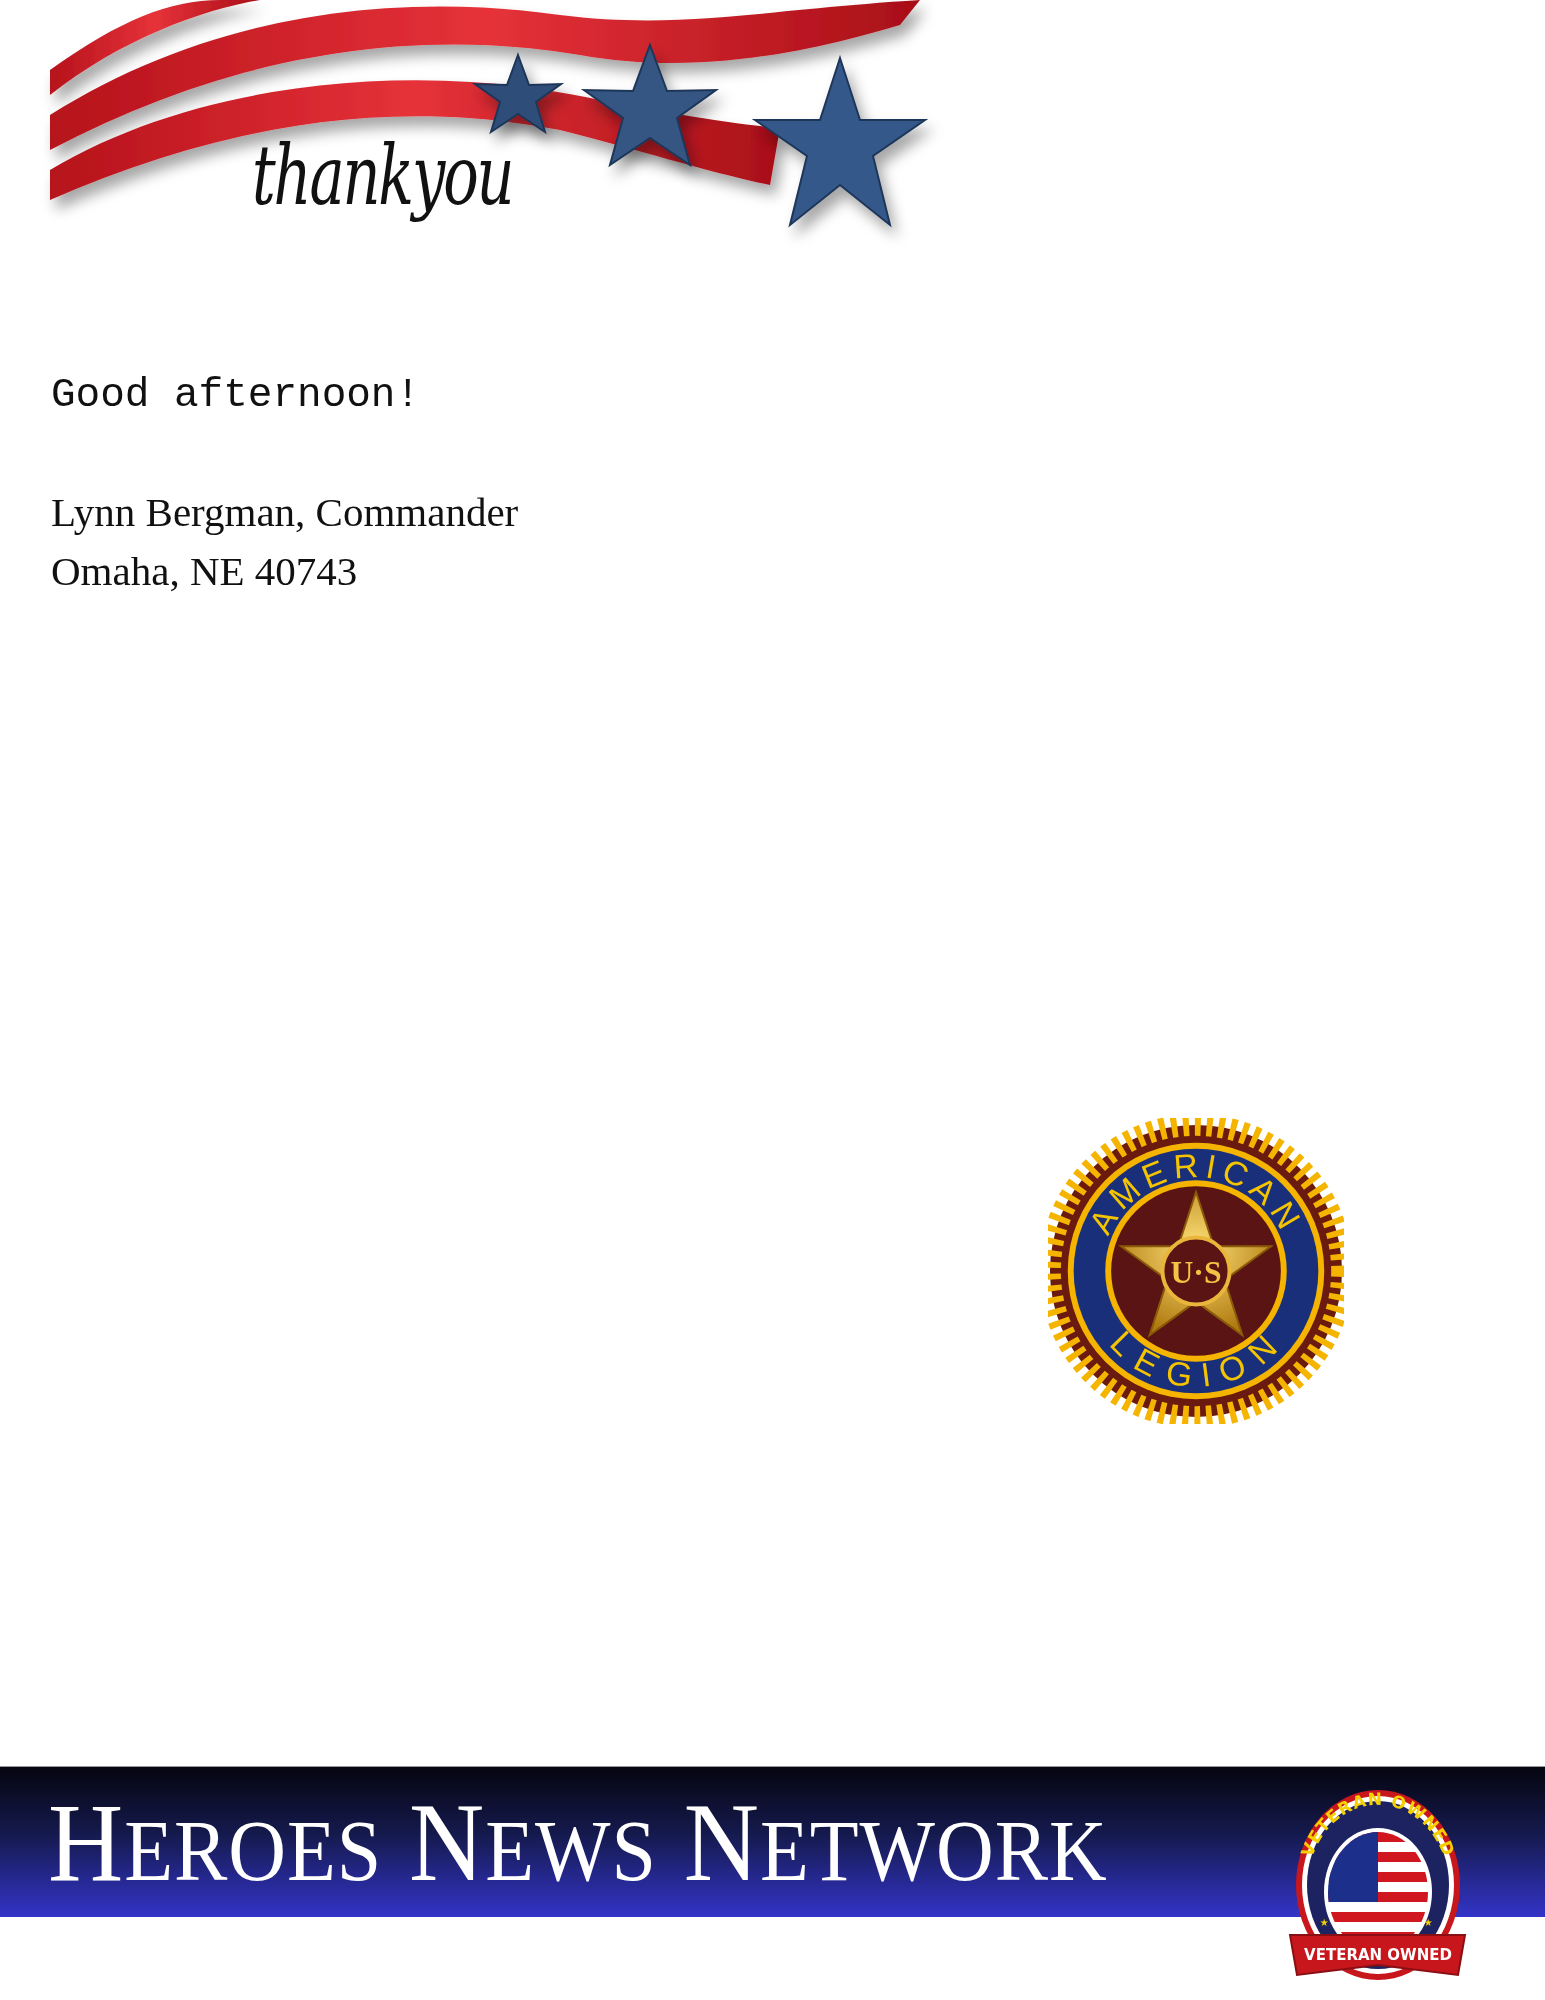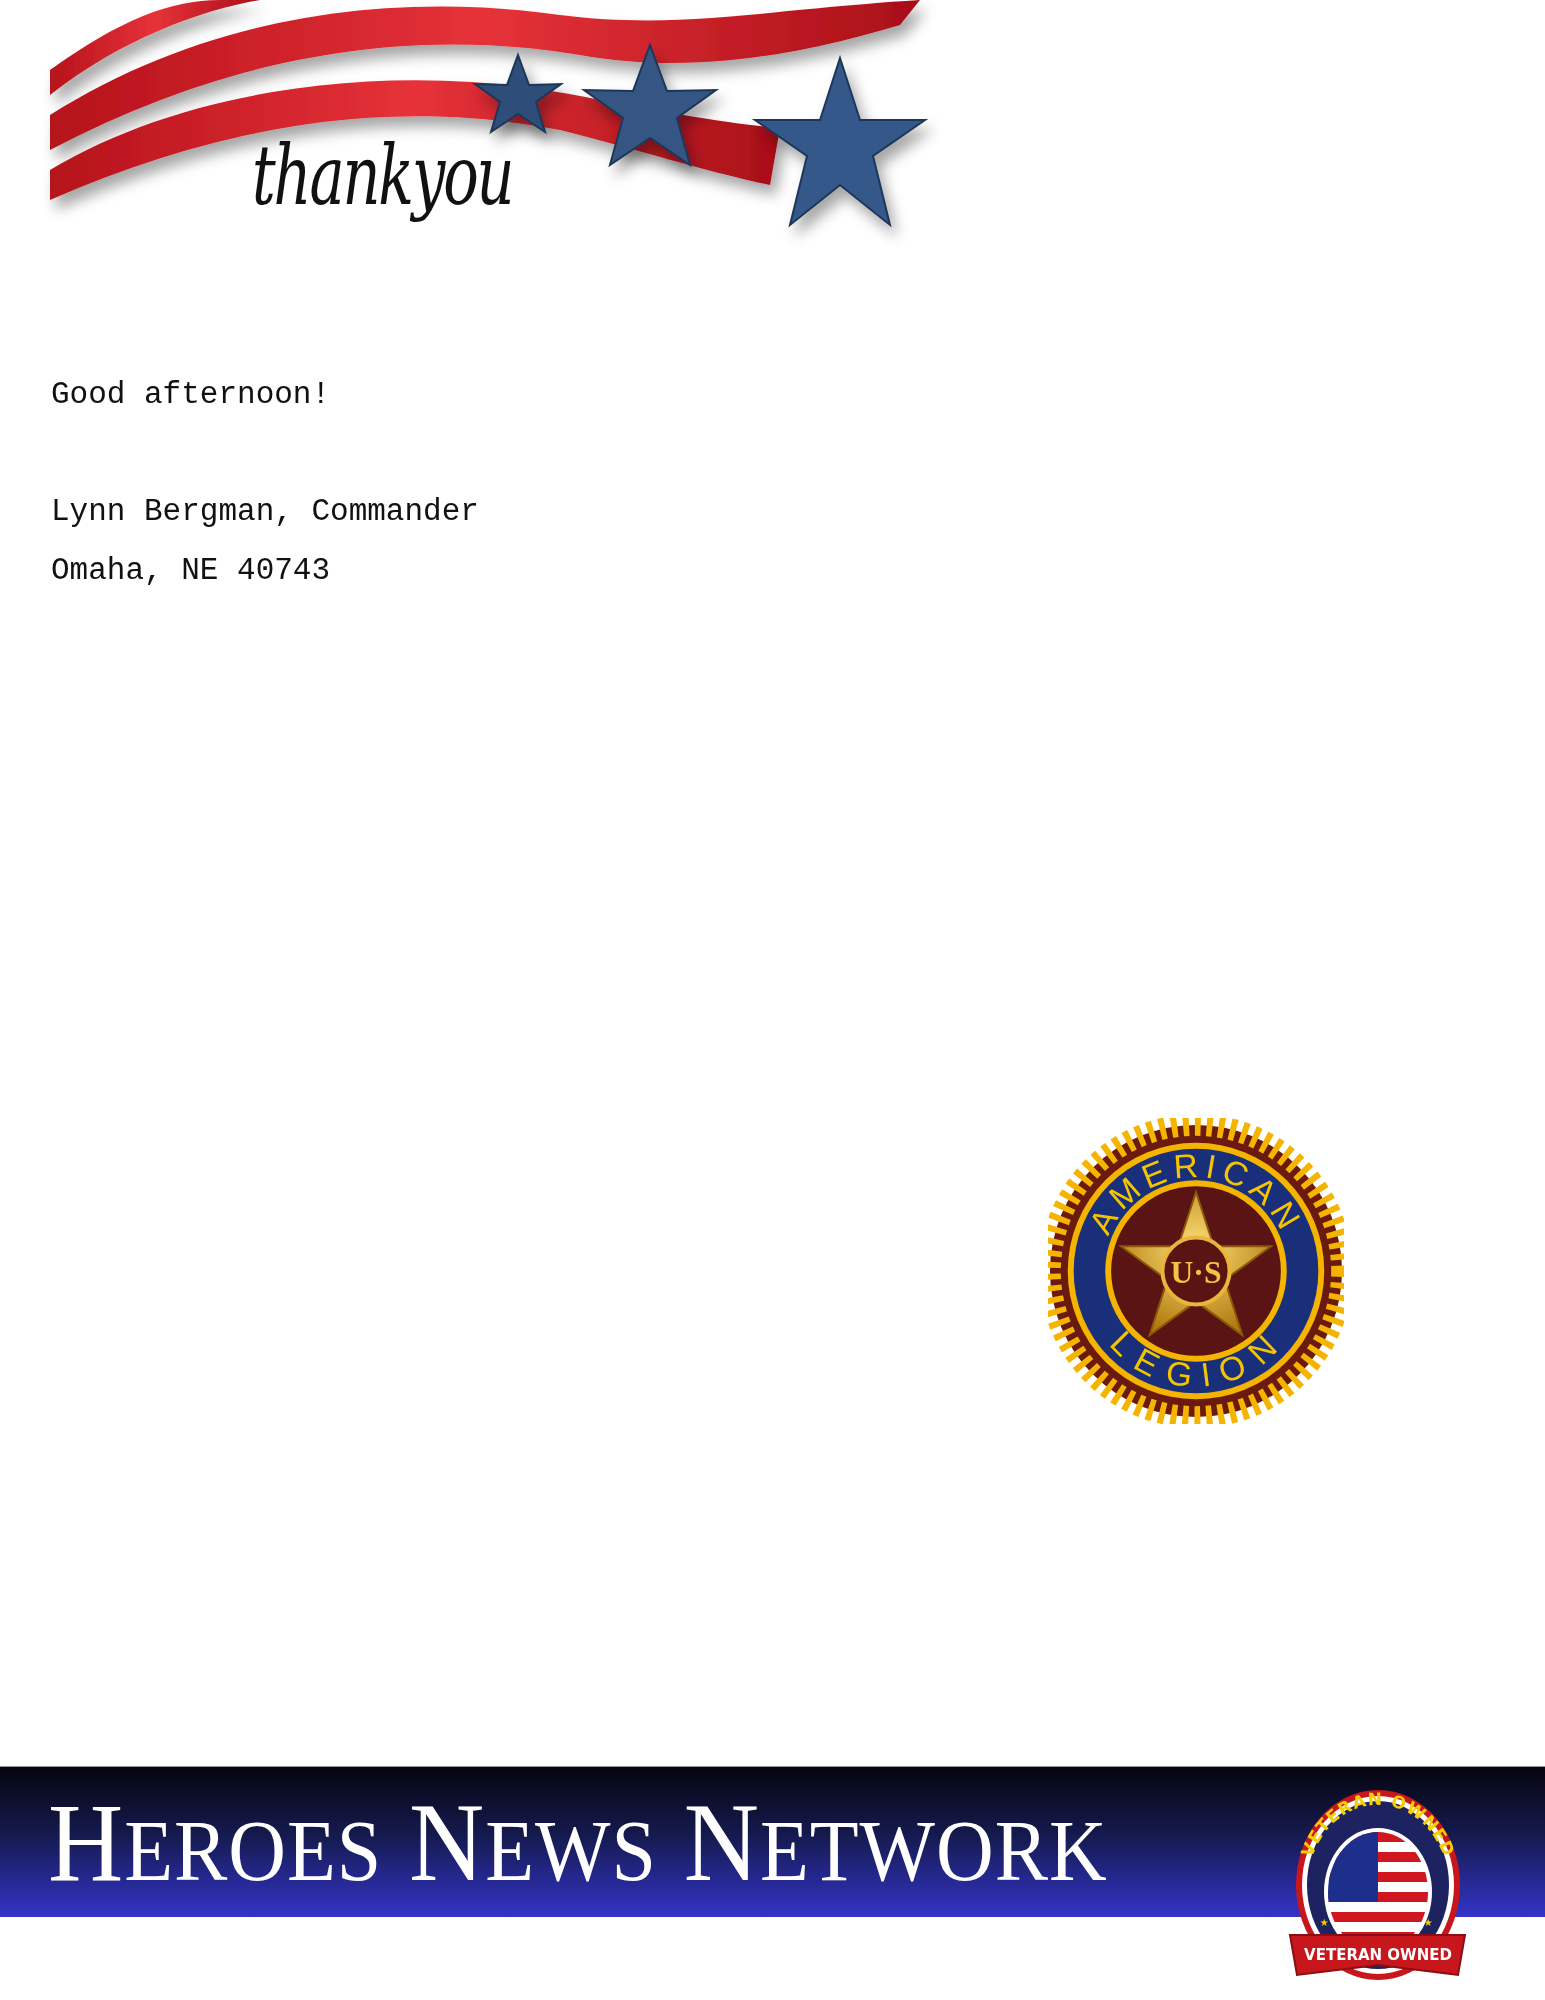--- a/index.html
+++ b/index.html
@@ -1,21 +1,21 @@
 <!DOCTYPE html>
 <html><head>
 <meta charset="utf-8">
 <style>
   html, body { margin:0; padding:0; background:#ffffff; }
   body { width:1545px; height:2000px; position:relative; overflow:hidden; font-family:"Liberation Mono", "DejaVu Sans Mono", monospace; }
   .header-art { position:absolute; left:0; top:0; width:960px; height:290px; }
   .thankyou { position:absolute; left:252px; top:128px; font-family:"DejaVu Serif", serif; font-style:italic; font-size:82px; color:#111; letter-spacing:-3px; transform:scaleX(0.72); transform-origin:left top; }
-  .letter { position:absolute; left:51px; top:366px; width:1460px; font-size:31px; line-height:58.7px; color:#111; }
+  .letter { position:absolute; left:51px; top:366px; width:1460px; font-size:41px; line-height:58.7px; color:#111; }
   .letter p { margin:0 0 58.7px 0; white-space:pre-wrap; }
-  .sig-line { display:block; white-space:pre; }
+  .sig-line { display:block; white-space:pre;font-family:Liberation Serif, serif; }
   .legion { position:absolute; left:1048px; top:1118px; width:296px; height:306px; }
   .footer-band { position:absolute; left:0; top:1766px; width:1545px; height:150px; background:linear-gradient(#05050f 0%, #151a4e 45%, #3334c8 100%); border-top:1px solid #999; }
   .footer-title { position:absolute; left:48px; top:1786px; font-family:"Liberation Serif", "DejaVu Serif", serif; color:#fff; font-size:112px; line-height:112px; letter-spacing:1px; transform:scaleX(0.93); transform-origin:left top; }
   .footer-title .sc { font-size:86px; }
   .badge { position:absolute; left:1270px; top:1780px; width:215px; height:210px; }
 </style>
 </head>
 <body>
 
 <svg class="header-art" viewBox="0 0 960 290">

